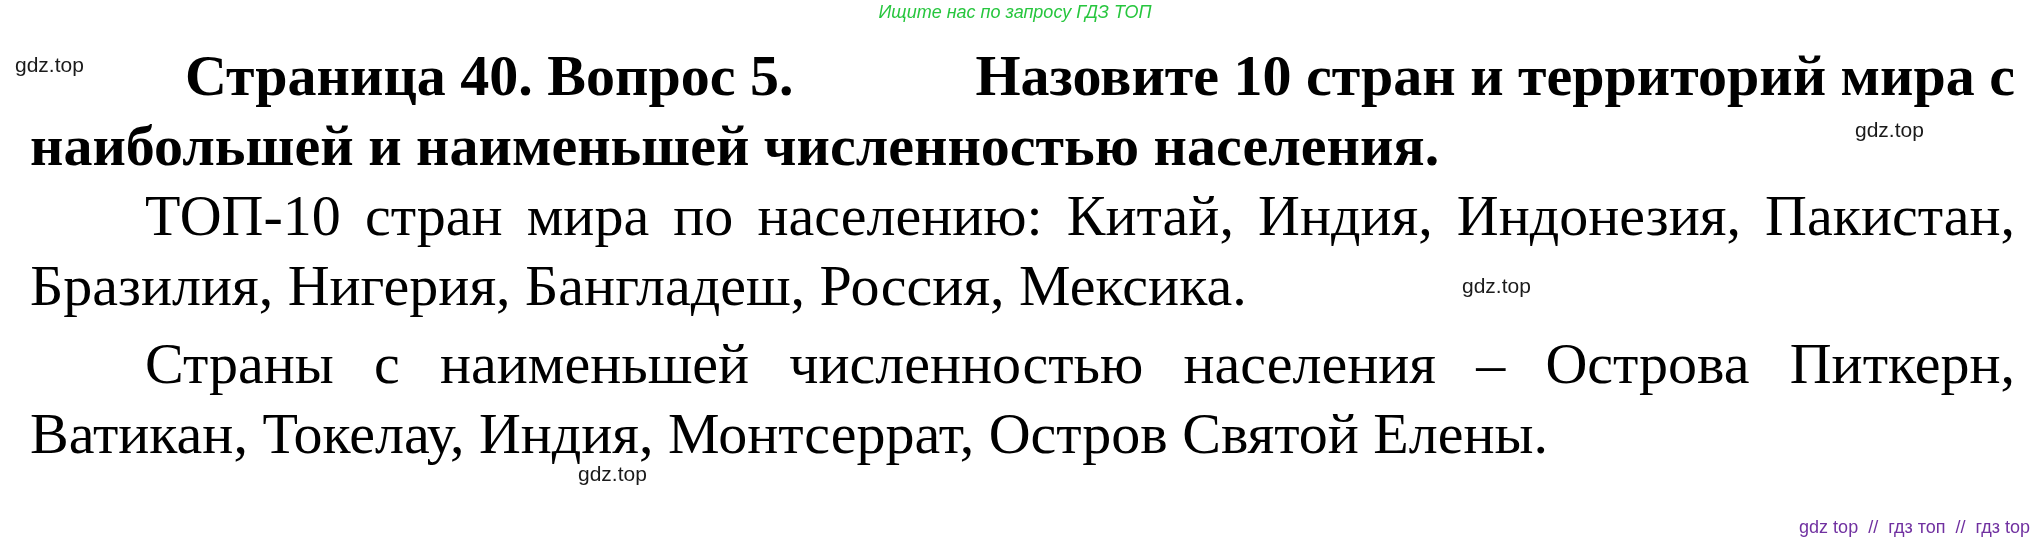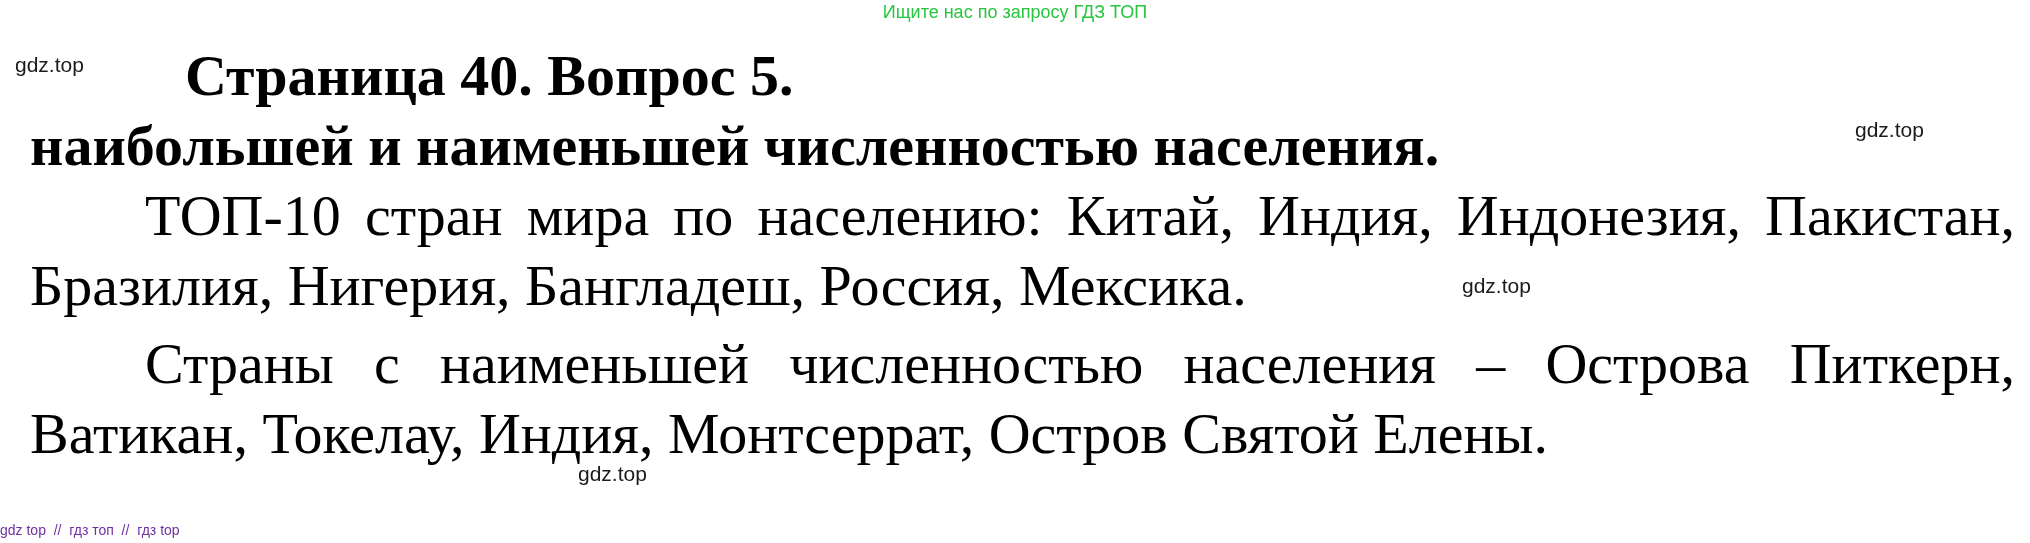--- a/index.html
+++ b/index.html
@@ -15,20 +15,21 @@
   }
   .banner {
     position: absolute;
     top: 2px; left: 0;
     width: 100%;
     text-align: center;
     font-family: "Liberation Sans", sans-serif;
     font-size: 18px;
     color: #27c63e;
     white-space: pre;
+    font-style: italic;
   }
   .wm {
     position: absolute;
     font-family: "Liberation Sans", sans-serif;
     font-size: 21px;
     color: #1b1b1b;
     white-space: nowrap;
   }
   .wm1 { left: 15px;   top: 53px;  }
   .wm2 { left: 1855px; top: 118px; }
@@ -53,23 +54,23 @@
   .jline {
     text-align: justify;
     text-align-last: justify;
   }
   .indent1 { padding-left: 115px; }
   .para2 { margin-top: 8px; }
   .footer {
     position: absolute;
     bottom: 5px; left: 0;
     width: 100%;
-    text-align: left;
+    text-align: right;
     font-family: "Liberation Sans", sans-serif;
-    font-size: 14px;
+    font-size: 18px;
     color: #7030a0;
     white-space: pre;
   }
 </style>
 </head>
 <body>
 
 <div class="page">
 
   <div class="banner">Ищите нас по запросу ГДЗ ТОП</div>
@@ -79,20 +80,21 @@
   <div class="wm wm2">gdz.top</div>
 
   <div class="wm wm3">gdz.top</div>
 
   <div class="wm wm4">gdz.top</div>
 
   <div class="content">
 
     <div class="h-line1">
       <span>Страница 40. Вопрос 5.</span>
+      <span>Назовите 10 стран и территорий мира с</span>
     </div>
 
     <div class="h-line2">наибольшей и наименьшей численностью населения.</div>
 
     <div class="jline indent1">ТОП-10 стран мира по населению: Китай, Индия, Индонезия, Пакистан,</div>
 
     <div>Бразилия, Нигерия, Бангладеш, Россия, Мексика.</div>
 
     <div class="jline indent1 para2">Страны с наименьшей численностью населения – Острова Питкерн,</div>
 

